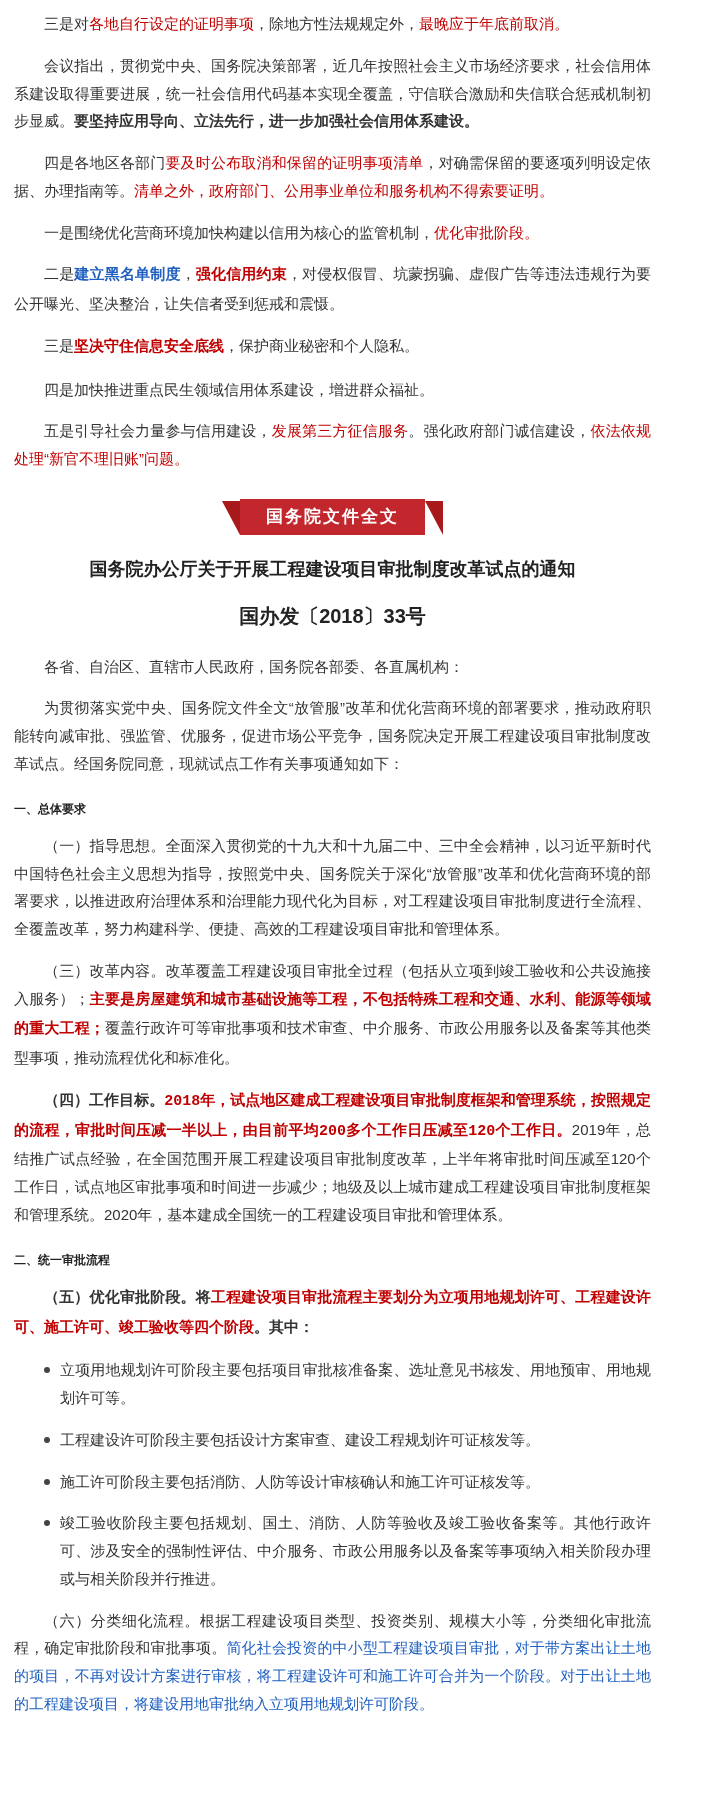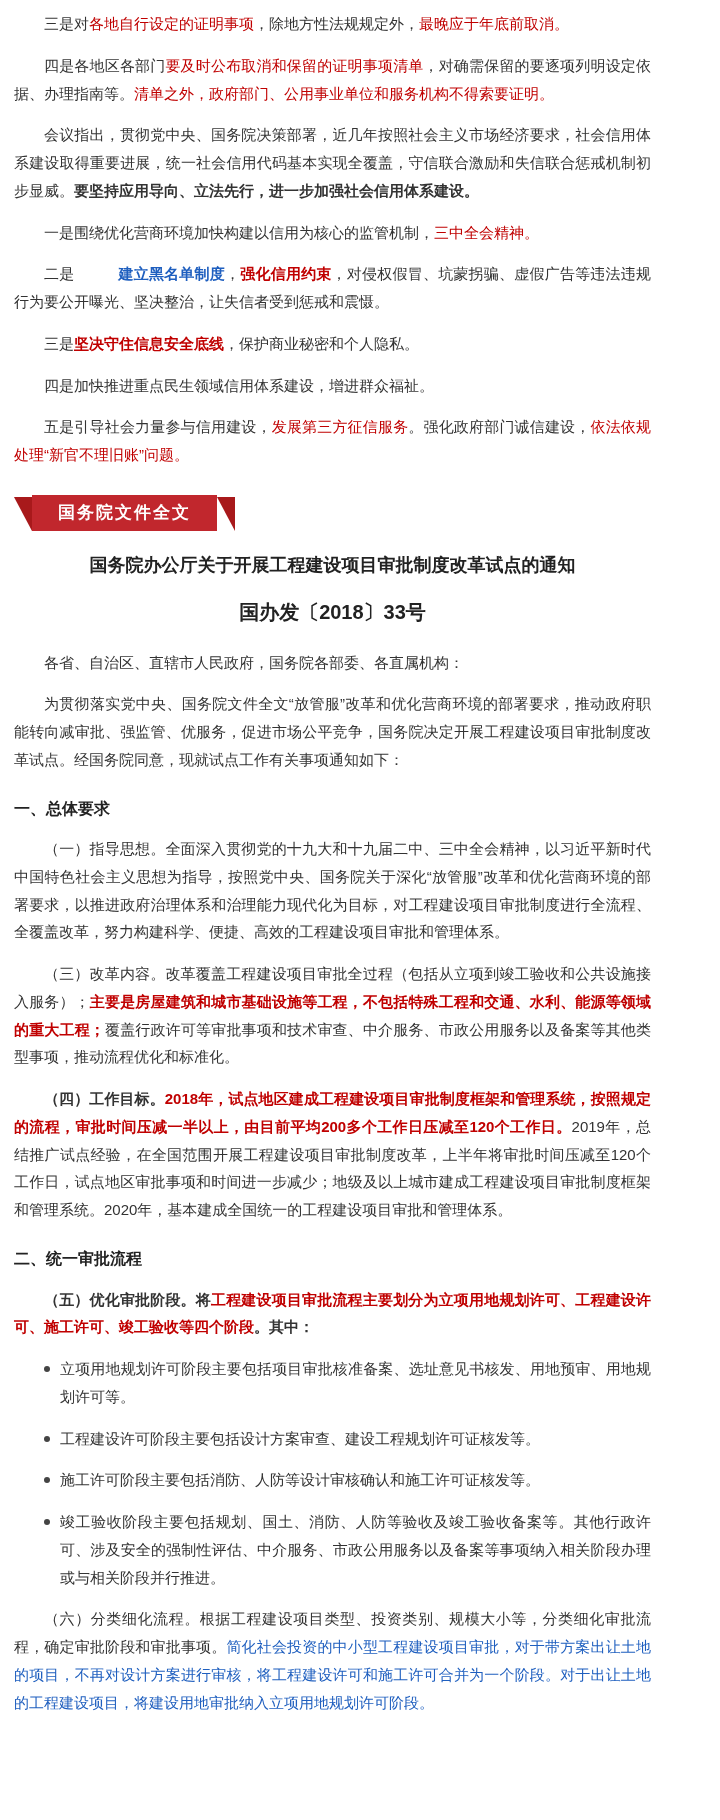--- a/index.html
+++ b/index.html
@@ -31,30 +31,31 @@
   }
   .blue {
     color: #1f5fbf;
   }
   .bold {
     font-weight: bold;
   }
   .red-bold {
     color: #c00000;
     font-weight: bold;
+    font-family: Liberation Mono, monospace;
   }
   .blue-bold {
     color: #1f5fbf;
     font-weight: bold;
-    margin-left: 44px;
   }
   
   .banner-wrap {
     margin: 26px 0 18px 0;
     display: flex;
+    justify-content: center;
     align-items: center;
   }
   .banner {
     position: relative;
     display: flex;
     align-items: center;
     justify-content: center;
   }
   .ribbon-end {
     width: 0;
@@ -95,21 +96,21 @@
   }
   .doc-number {
     text-align: center;
     font-weight: bold;
     font-size: 20px;
     color: #222;
     margin: 0 0 18px 0;
   }
   .section-title {
     font-weight: bold;
-    font-size: 16px;
+    font-size: 12px;
     color: #222;
     margin: 20px 0 12px 0;
   }
   ul.bullets {
     margin: 0 0 14px 0;
     padding-left: 46px;
     list-style: none;
   }
   ul.bullets li {
     position: relative;
@@ -127,23 +128,23 @@
     border-radius: 50%;
   }
 </style>
 </head>
 <body>
 
 <div class="page">
 
   <div id="intro-section">
       <p class="indent"><span>三是对</span><span class="red">各地自行设定的证明事项</span><span>，除地方性法规规定外，</span><span class="red">最晚应于年底前取消。</span></p>
+      <p class="indent"><span>会议指出，贯彻党中央、国务院决策部署，近几年按照社会主义市场经济要求，社会信用体系建设取得重要进展，统一社会信用代码基本实现全覆盖，守信联合激励和失信联合惩戒机制初步显威。</span><span class="bold">要坚持应用导向、立法先行，进一步加强社会信用体系建设。</span></p>
       <p class="indent"><span>四是各地区各部门</span><span class="red">要及时公布取消和保留的证明事项清单</span><span>，对确需保留的要逐项列明设定依据、办理指南等。</span><span class="red">清单之外，政府部门、公用事业单位和服务机构不得索要证明。</span></p>
-      <p class="indent"><span>会议指出，贯彻党中央、国务院决策部署，近几年按照社会主义市场经济要求，社会信用体系建设取得重要进展，统一社会信用代码基本实现全覆盖，守信联合激励和失信联合惩戒机制初步显威。</span><span class="bold">要坚持应用导向、立法先行，进一步加强社会信用体系建设。</span></p>
-      <p class="indent"><span>一是围绕优化营商环境加快构建以信用为核心的监管机制，</span><span class="red">三中全会精神。</span></p>
+      <p class="indent"><span>一是围绕优化营商环境加快构建以信用为核心的监管机制，</span><span class="red">优化审批阶段。</span></p>
       <p class="indent"><span>二是</span><span class="blue-bold">建立黑名单制度</span><span>，</span><span class="red-bold">强化信用约束</span><span>，对侵权假冒、坑蒙拐骗、虚假广告等违法违规行为要公开曝光、坚决整治，让失信者受到惩戒和震慑。</span></p>
       <p class="indent"><span>三是</span><span class="red-bold">坚决守住信息安全底线</span><span>，保护商业秘密和个人隐私。</span></p>
       <p class="indent"><span>四是加快推进重点民生领域信用体系建设，增进群众福祉。</span></p>
       <p class="indent"><span>五是引导社会力量参与信用建设，</span><span class="red">发展第三方征信服务</span><span>。强化政府部门诚信建设，</span><span class="red">依法依规处理“新官不理旧账”问题。</span></p>
     </div>
 
   <div class="banner-wrap">
     <div class="banner">
       <span class="ribbon-end ribbon-left"></span>
       <span class="banner-center">国务院文件全文</span>

